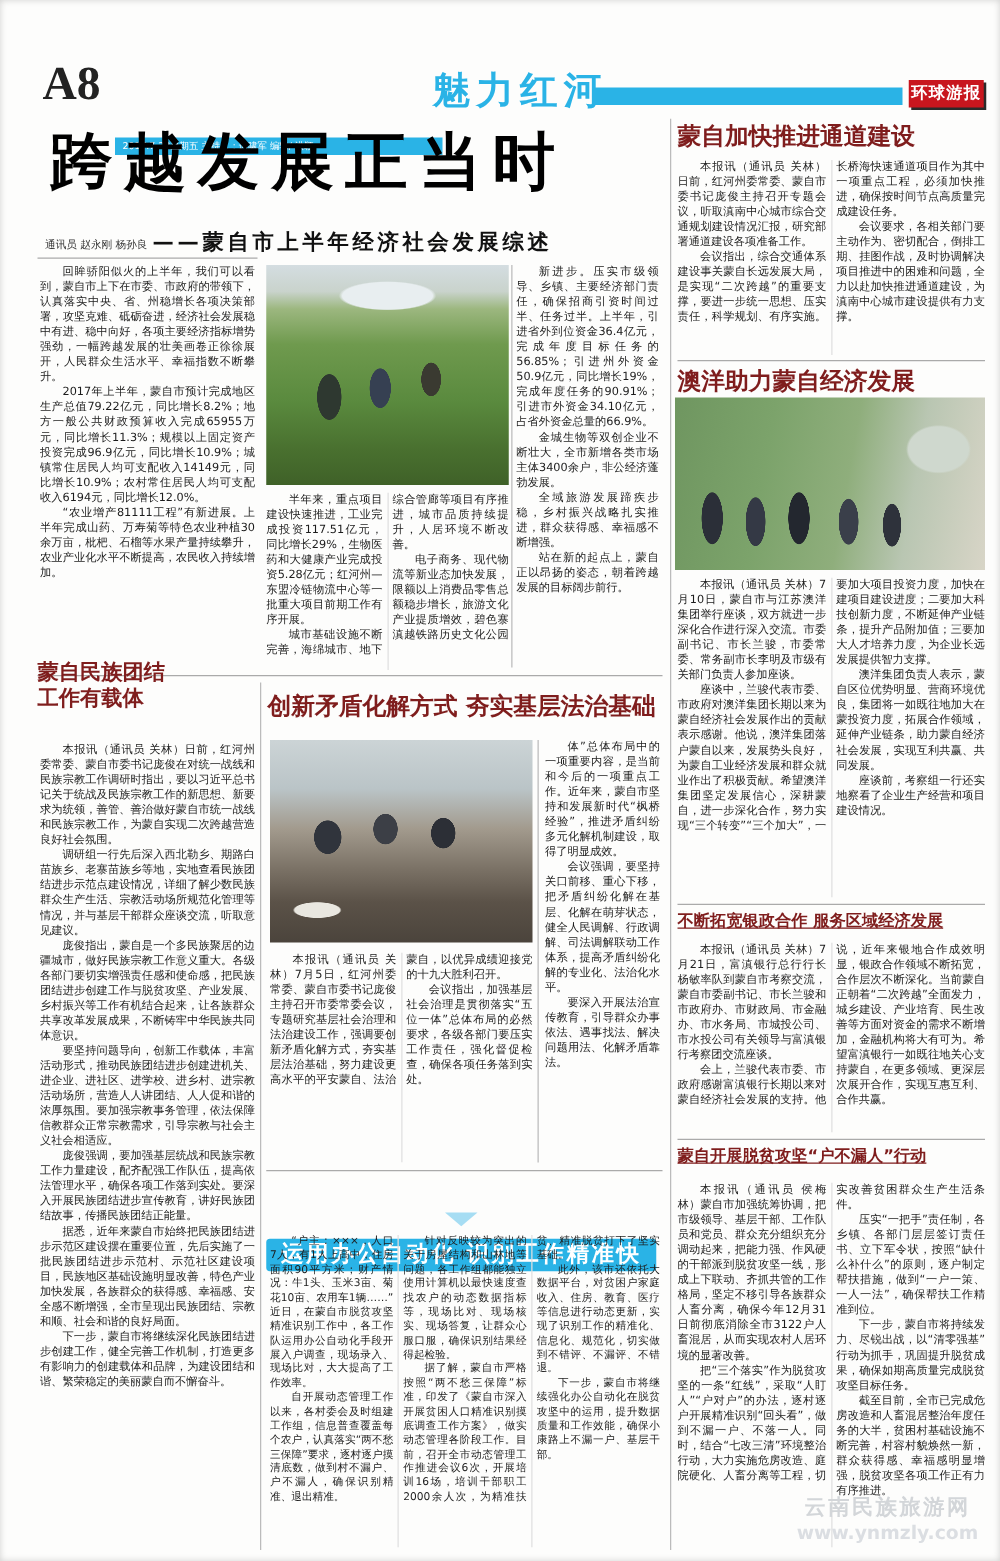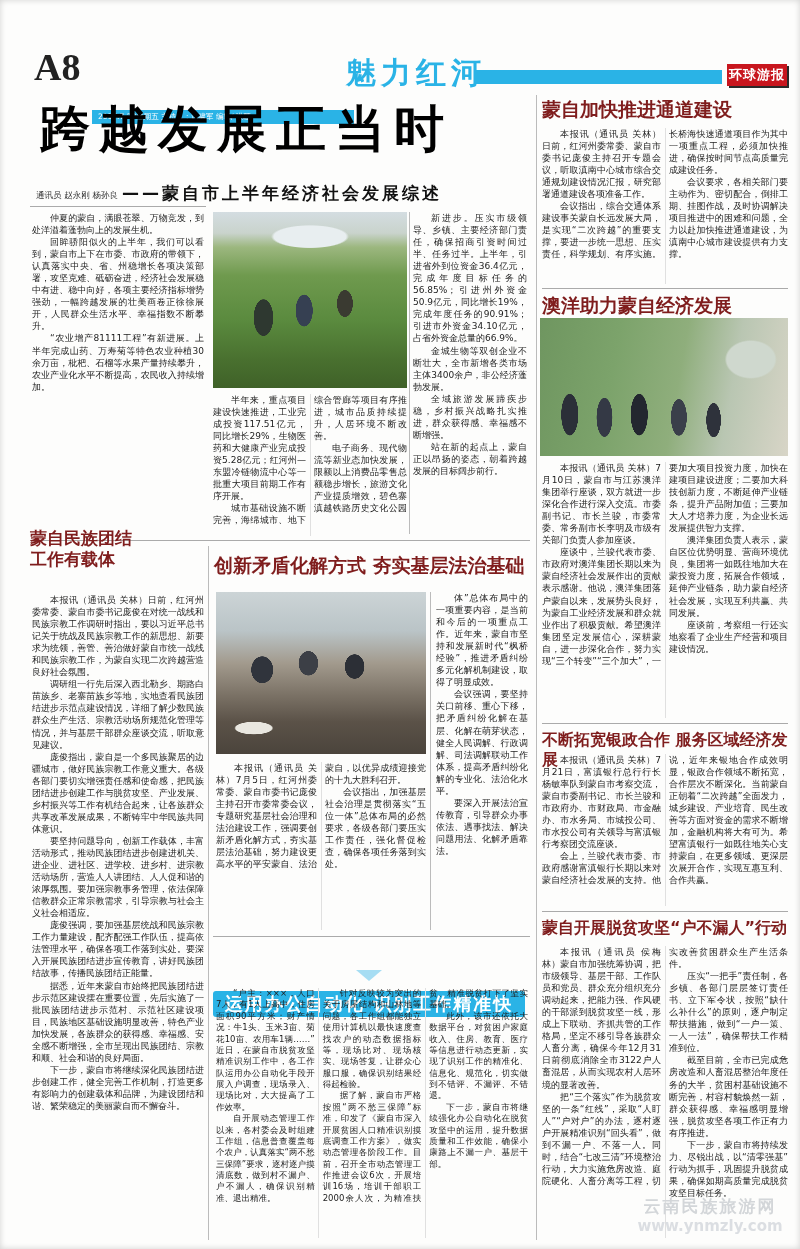--- a/index.html
+++ b/index.html
@@ -14,21 +14,21 @@
   .section-title{color:var(--accent);font-size:30px;font-weight:900;letter-spacing:5px;line-height:1;}
   .masthead{background:#c8161e;color:#fff;font-size:13px;font-weight:bold;letter-spacing:1px;
             text-align:center;line-height:22px;box-shadow:2px 2px 0 #2a2a2a;}
   
   .h-main{font-size:50px;font-weight:900;letter-spacing:9px;line-height:1.1;color:#000;}
   .h-sub{font-size:17px;font-weight:700;letter-spacing:3px;text-align:center;color:#111;}
   .byline{font-size:8.5px;color:#333;}
   .h2{font-weight:900;color:#7f1d1d;line-height:1.25;}
   .h2.s19{font-size:19px;}
   .h2.s17{font-size:17px;}
-  .h2.s15{font-size:16px;letter-spacing:0px;}
+  .h2.s15{font-size:13px;letter-spacing:0px;text-decoration:underline;}
   .banner{background:var(--accent);color:#fff;font-size:18px;font-weight:900;text-align:center;
           line-height:26px;letter-spacing:2px;border-radius:3px;margin-top:47px;}
   .banner-tri{width:0;height:0;border-left:13px solid transparent;border-right:13px solid transparent;
               border-top:11px solid #a6ddf3;}
   
   .body-txt{font-size:9px;line-height:1.34;text-align:justify;overflow:hidden;color:#1c1c1c;}
   .body-txt p{margin:0;text-indent:2em;}
   .cols2{column-count:2;column-gap:8px;column-rule:1px solid #e0e0e0;}
   .cols3{column-count:3;column-gap:8px;column-rule:1px solid #e0e0e0;}
   .small{font-size:8.5px;}
@@ -72,22 +72,22 @@
   <div class="abs section-title" style="left:346px;top:58px;">魅力红河</div>
   <div class="abs cyanbar" style="left:474px;top:70px;width:248px;height:14px;"></div>
   <div class="abs masthead" style="left:727px;top:64px;width:60px;height:22px;">环球游报</div>
 
   <div class="abs h-main" style="left:40px;top:102px;width:484px;">跨越发展正当时</div>
   <div class="abs h-sub" style="left:60px;top:182px;width:444px;">——蒙自市上半年经济社会发展综述</div>
   <div class="abs byline" style="left:36px;top:190px;">通讯员 赵永刚 杨孙良</div>
   <div class="abs hline" style="left:30px;top:206px;width:176px;"></div>
 
   <div class="abs body-txt" style="left:32px;top:212px;width:172px;height:324px;">
-      <p>仲夏的蒙自，满眼苍翠、万物竞发，到处洋溢着蓬勃向上的发展生机。</p>
       <p>回眸骄阳似火的上半年，我们可以看到，蒙自市上下在市委、市政府的带领下，认真落实中央、省、州稳增长各项决策部署，攻坚克难、砥砺奋进，经济社会发展稳中有进、稳中向好，各项主要经济指标增势强劲，一幅跨越发展的壮美画卷正徐徐展开，人民群众生活水平、幸福指数不断攀升。</p>
+      <p>2017年上半年，蒙自市预计完成地区生产总值79.22亿元，同比增长8.2%；地方一般公共财政预算收入完成65955万元，同比增长11.3%；规模以上固定资产投资完成96.9亿元，同比增长10.9%；城镇常住居民人均可支配收入14149元，同比增长10.9%；农村常住居民人均可支配收入6194元，同比增长12.0%。</p>
       <p>“农业增产81111工程”有新进展。上半年完成山药、万寿菊等特色农业种植30余万亩，枇杷、石榴等水果产量持续攀升，农业产业化水平不断提高，农民收入持续增加。</p>
     </div>
   <div class="abs photo photo-field" style="left:213px;top:212px;width:194px;height:176px;"></div>
   <div class="abs body-txt" style="left:413px;top:212px;width:114px;height:324px;">
       <p>新进步。压实市级领导、乡镇、主要经济部门责任，确保招商引资时间过半、任务过半。上半年，引进省外到位资金36.4亿元，完成年度目标任务的56.85%；引进州外资金50.9亿元，同比增长19%，完成年度任务的90.91%；引进市外资金34.10亿元，占省外资金总量的66.9%。</p>
       <p>金城生物等双创企业不断壮大，全市新增各类市场主体3400余户，非公经济蓬勃发展。</p>
       <p>全域旅游发展蹄疾步稳，乡村振兴战略扎实推进，群众获得感、幸福感不断增强。</p>
       <p>站在新的起点上，蒙自正以昂扬的姿态，朝着跨越发展的目标阔步前行。</p>
     </div>
   <div class="abs body-txt cols2" style="left:213px;top:394px;width:194px;height:142px;">
@@ -164,22 +164,22 @@
       <p>本报讯（通讯员 关林）7月21日，富滇银行总行行长杨敏率队到蒙自市考察交流，蒙自市委副书记、市长兰骏和市政府办、市财政局、市金融办、市水务局、市城投公司、市水投公司有关领导与富滇银行考察团交流座谈。</p>
       <p>会上，兰骏代表市委、市政府感谢富滇银行长期以来对蒙自经济社会发展的支持。他说，近年来银地合作成效明显，银政合作领域不断拓宽，合作层次不断深化。当前蒙自正朝着“二次跨越”全面发力，城乡建设、产业培育、民生改善等方面对资金的需求不断增加，金融机构将大有可为。希望富滇银行一如既往地关心支持蒙自，在更多领域、更深层次展开合作，实现互惠互利、合作共赢。</p>
     </div>
   <div class="abs hline" style="left:542px;top:911px;width:246px;"></div>
 
   <div class="abs h2 s15" style="left:542px;top:918px;width:246px;">蒙自开展脱贫攻坚“户不漏人”行动</div>
   <div class="abs body-txt cols2" style="left:542px;top:946px;width:246px;height:292px;">
       <p>本报讯（通讯员 侯梅林）蒙自市加强统筹协调，把市级领导、基层干部、工作队员和党员、群众充分组织充分调动起来，把能力强、作风硬的干部派到脱贫攻坚一线，形成上下联动、齐抓共管的工作格局，坚定不移引导各族群众人畜分离，确保今年12月31日前彻底消除全市3122户人畜混居，从而实现农村人居环境的显著改善。</p>
       <p>把“三个落实”作为脱贫攻坚的一条“红线”，采取“人盯人”“户对户”的办法，逐村逐户开展精准识别“回头看”，做到不漏一户、不落一人。同时，结合“七改三清”环境整治行动，大力实施危房改造、庭院硬化、人畜分离等工程，切实改善贫困群众生产生活条件。</p>
       <p>压实“一把手”责任制，各乡镇、各部门层层签订责任书、立下军令状，按照“缺什么补什么”的原则，逐户制定帮扶措施，做到“一户一策、一人一法”，确保帮扶工作精准到位。</p>
+      <p>下一步，蒙自市将持续发力、尽锐出战，以“清零强基”行动为抓手，巩固提升脱贫成果，确保如期高质量完成脱贫攻坚目标任务。</p>
       <p>截至目前，全市已完成危房改造和人畜混居整治年度任务的大半，贫困村基础设施不断完善，村容村貌焕然一新，群众获得感、幸福感明显增强，脱贫攻坚各项工作正有力有序推进。</p>
-      <p>下一步，蒙自市将持续发力、尽锐出战，以“清零强基”行动为抓手，巩固提升脱贫成果，确保如期高质量完成脱贫攻坚目标任务。</p>
     </div>
 
   <div class="abs watermark" style="left:625px;top:1196px;width:170px;">
     <div class="w1">云南民族旅游网</div>
     <div class="w2">www.ynmzly.com</div>
   </div>
 
 </div>
 
 </body></html>

